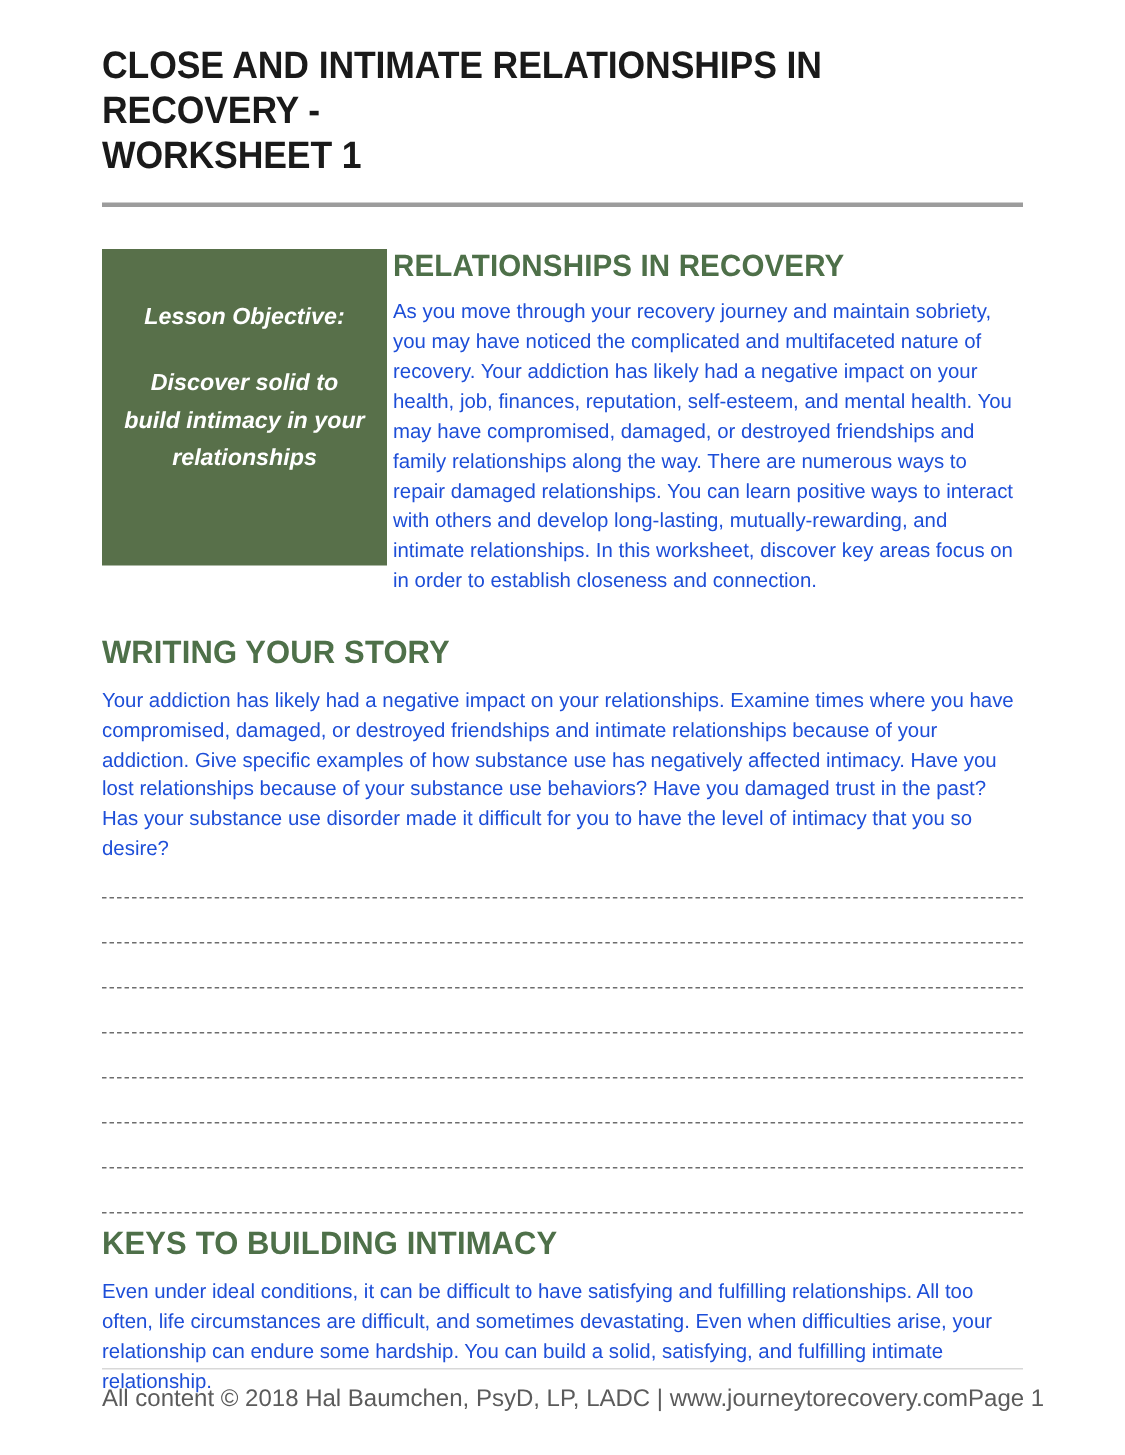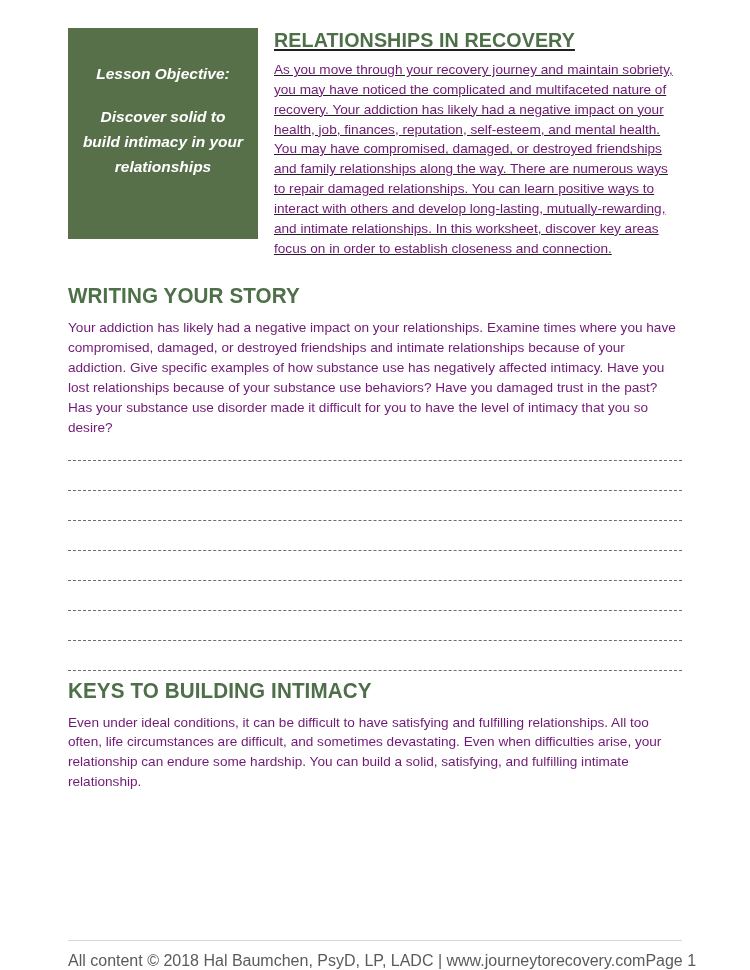--- a/index.html
+++ b/index.html
@@ -77,38 +77,37 @@
   .objective-line.first {
     margin-bottom: 19px;
   }
   .objective-body {
     font-size: 15.5px;
     line-height: 1.62;
   }
 
   .intro-col {
     flex: 1;
-    padding-left: 16px;
-    text-decoration: underline;
+    padding-left: 4px;
   }
   .section-heading {
     font-family: "Liberation Sans Narrow", "Liberation Sans", sans-serif;
     font-weight: bold;
     font-size: 20.5px;
     color: #4e7049;
     text-transform: uppercase;
     letter-spacing: 0.1px;
     margin: 0 0 8px 0;
     transform: scaleX(0.96);
     transform-origin: left center;
   }
   .body-text {
     font-size: 13.6px;
     line-height: 1.46;
-    color: #701a75;
+    color: #1d4ed8;
     margin: 0;
     text-align: left;
   }
 
   
   .section {
     margin-top: 26px;
   }
   .section.keys {
     margin-top: 8px;
@@ -152,20 +151,25 @@
   }
   .footer-left, .footer-right {
     white-space: nowrap;
   }
 </style>
 </head>
 <body>
 
 <div class="page">
 
+  <div class="title-block">
+    <h1 class="doc-title">CLOSE AND INTIMATE RELATIONSHIPS IN RECOVERY -
+WORKSHEET 1</h1>
+    <div class="title-rule"></div>
+  </div>
 
   <div class="intro-row">
 
     <div class="objective-box">
       <p class="objective-line first">Lesson Objective:</p>
       <p class="objective-line objective-body">Discover solid to build intimacy in your relationships</p>
     </div>
 
     <div class="intro-col">
       <h2 class="section-heading">RELATIONSHIPS IN RECOVERY</h2>

